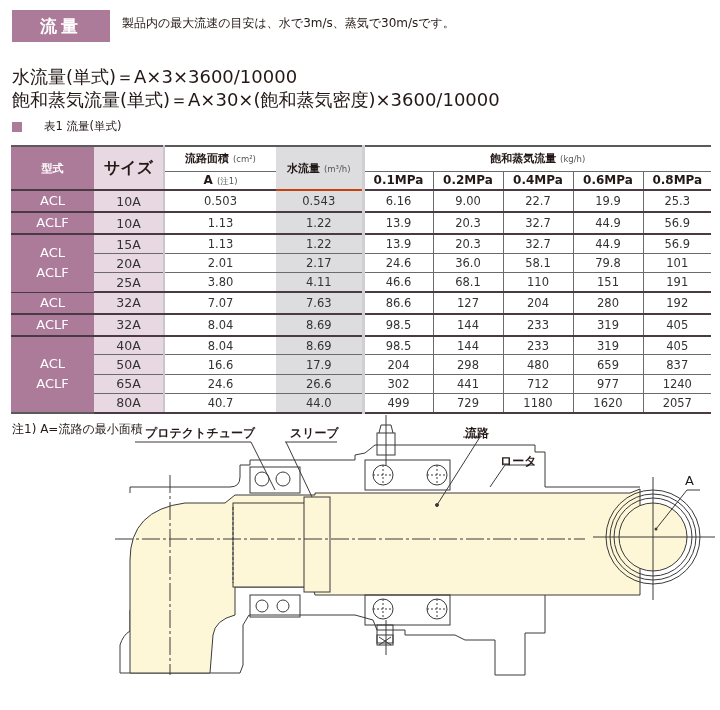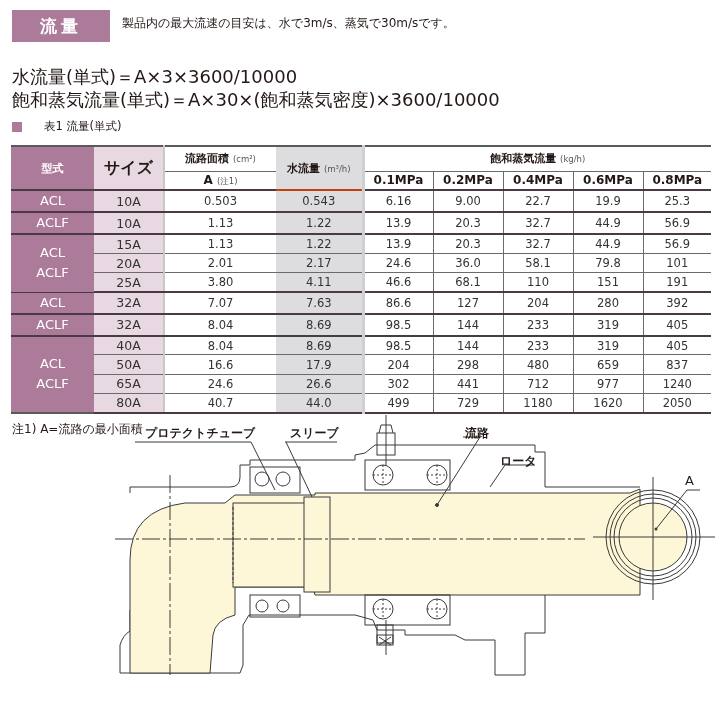--- a/index.html
+++ b/index.html
@@ -170,21 +170,21 @@
         <td class="c-model" rowspan="1">
           <div style="line-height: 20px;">ACL</div>
         </td>
         <td class="c-size">32A</td>
         <td class="c-area">7.07</td>
         <td class="c-water">7.63</td>
         <td class="c-steam">86.6</td>
         <td class="c-steam">127</td>
         <td class="c-steam">204</td>
         <td class="c-steam">280</td>
-        <td class="c-steam">392</td>
+        <td class="c-steam">192</td>
       </tr>
       <tr class="group-end">
         <td class="c-model" rowspan="1">
           <div style="line-height: 20px;">ACLF</div>
         </td>
         <td class="c-size">32A</td>
         <td class="c-area">8.04</td>
         <td class="c-water">8.69</td>
         <td class="c-steam">98.5</td>
         <td class="c-steam">144</td>
@@ -227,21 +227,21 @@
         <td class="c-steam">1240</td>
       </tr>
       <tr class="group-end">
         <td class="c-size">80A</td>
         <td class="c-area">40.7</td>
         <td class="c-water">44.0</td>
         <td class="c-steam">499</td>
         <td class="c-steam">729</td>
         <td class="c-steam">1180</td>
         <td class="c-steam">1620</td>
-        <td class="c-steam">2050</td>
+        <td class="c-steam">2057</td>
       </tr>
     </tbody>
 </table>
 
 <div class="note">注1) A=流路の最小面積</div>
 
 <div class="diagram">
   <svg width="605" height="270" viewBox="0 0 605 270">
     <g fill="none" stroke="#3a3a3a" stroke-width="1">
 

